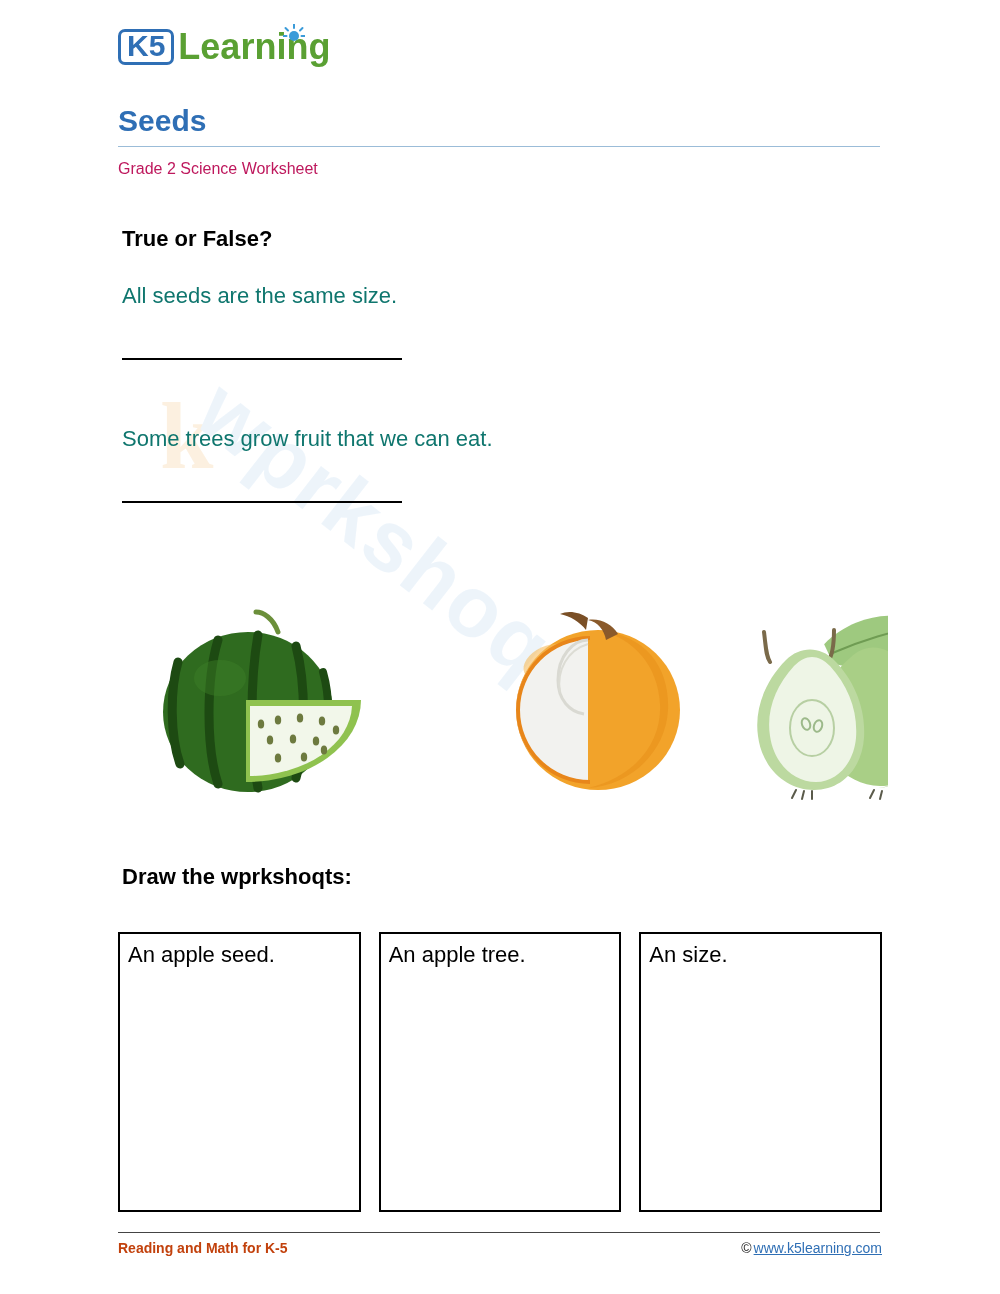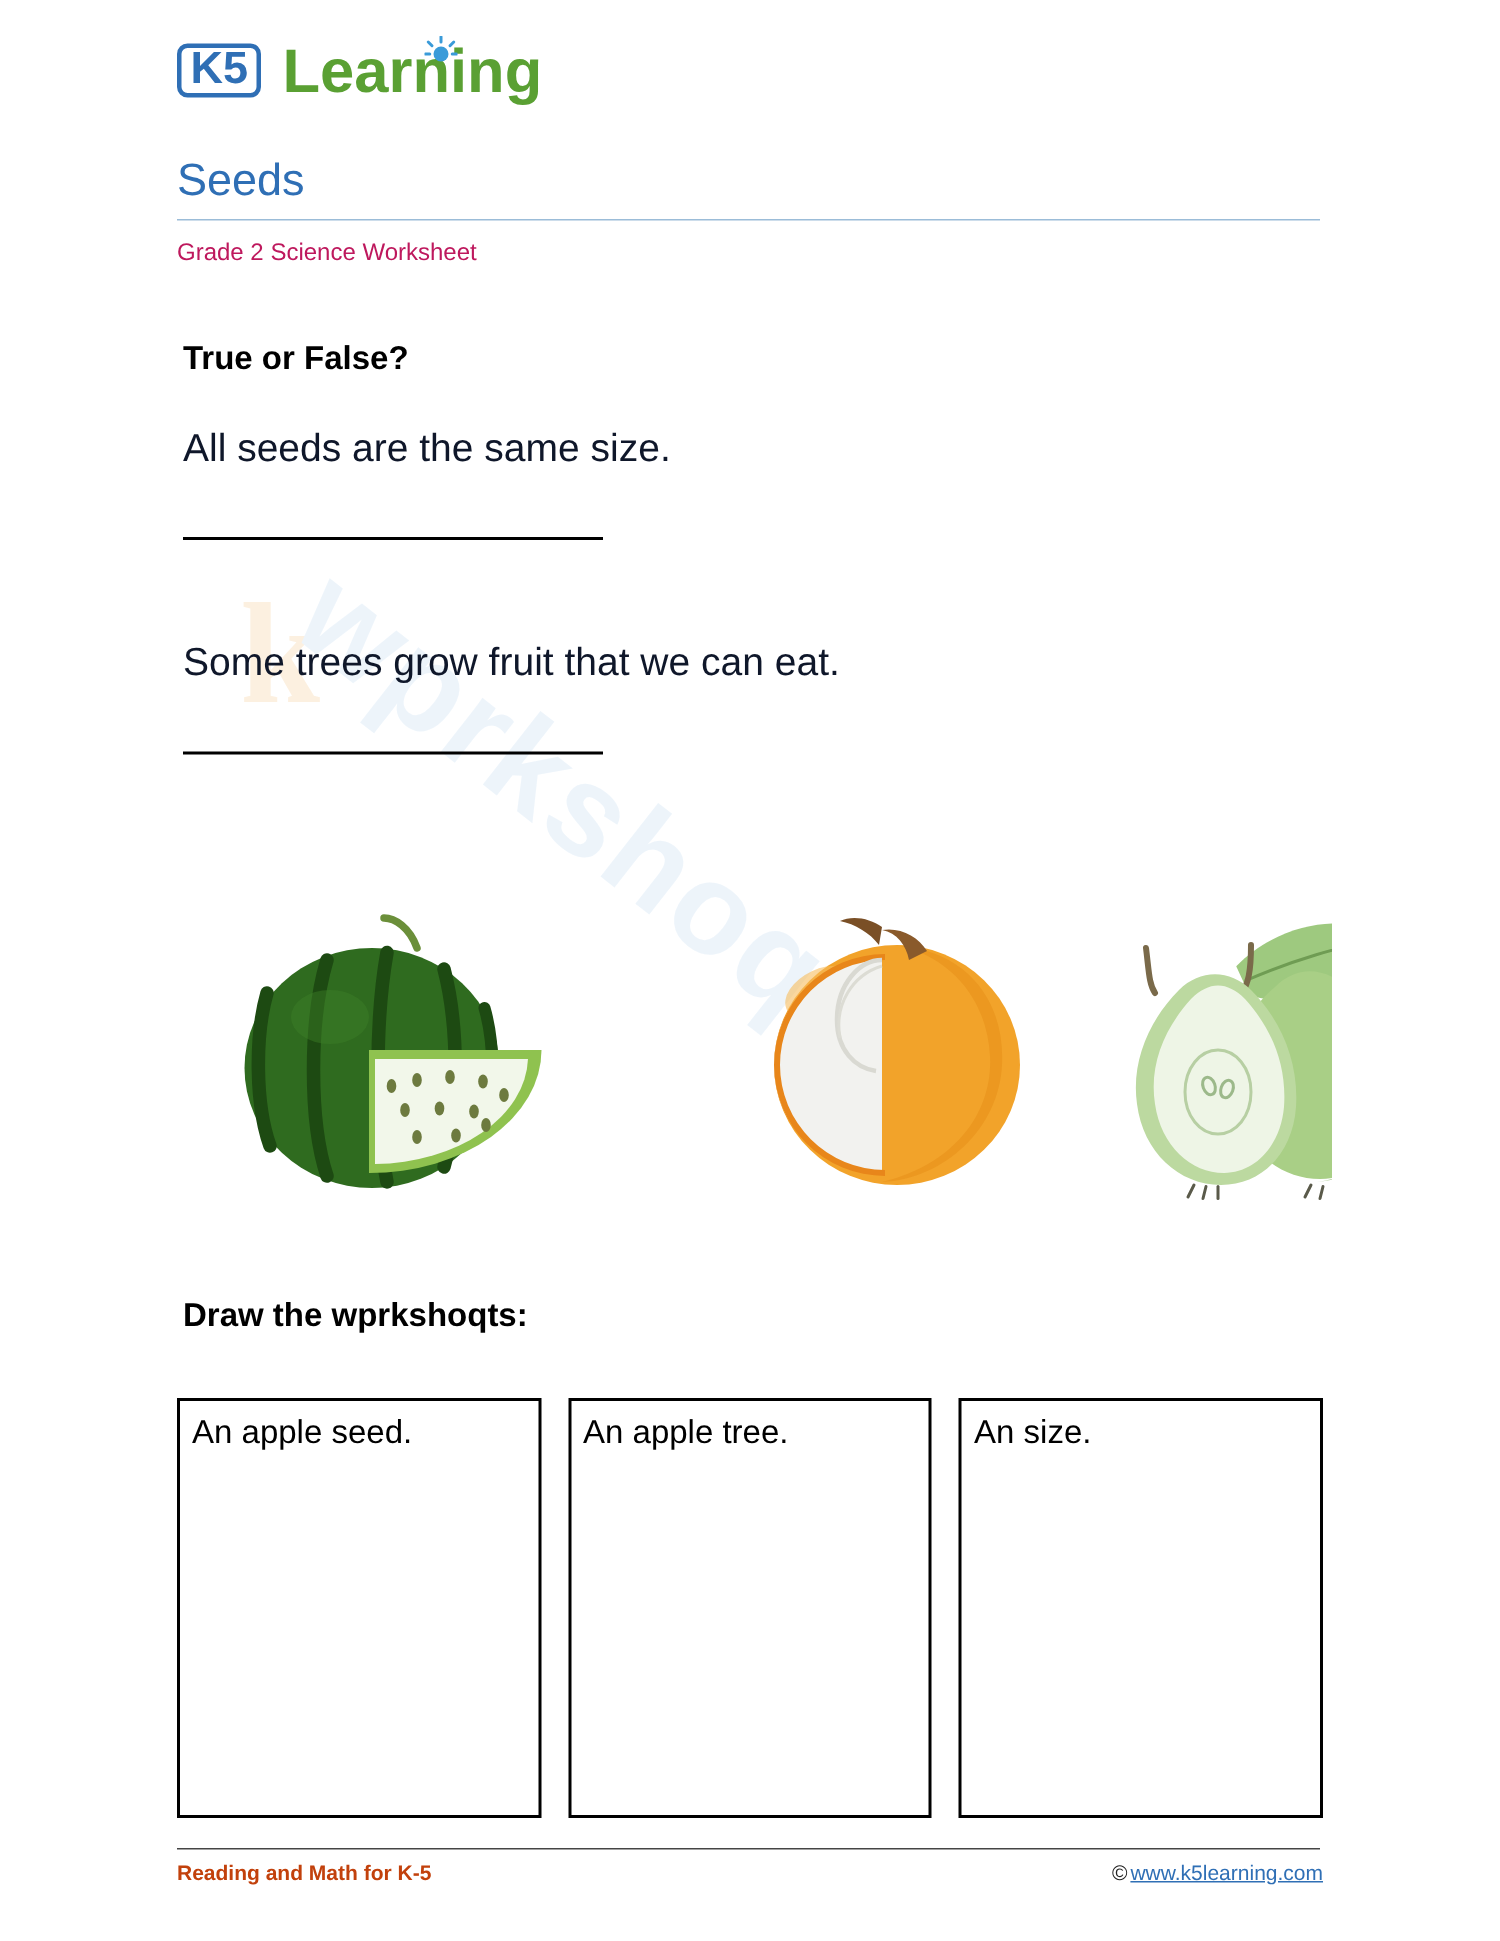--- a/index.html
+++ b/index.html
@@ -73,41 +73,41 @@
     border-radius: 7px;
     color: #2f6fb5;
     font-weight: bold;
     font-size: 30px;
     padding: 0px 6px 2px 6px;
     height: 36px;
     box-sizing: border-box;
     line-height: 1;
   }
   .logo-learning {
-    font-size: 41px;
+    font-size: 36px;
     font-weight: bold;
     color: #5aa033;
-    margin-left: 14px;
+    margin-left: 4px;
     line-height: 1;
   }
   .logo-sun {
     position: absolute;
     left: 165px;
     top: 2px;
     width: 22px;
     height: 22px;
   }
 
   
   .title {
     position: absolute;
     left: 118px;
     top: 104px;
     font-size: 30px;
-    font-weight: normal;
+    font-weight: bold;
     color: #2f6fb5;
     z-index: 2;
   }
   .hr-top {
     position: absolute;
     left: 118px;
     top: 146px;
     width: 762px;
     height: 1px;
     background: #9bbcd8;
@@ -125,22 +125,22 @@
   
   .q-head {
     position: absolute;
     font-size: 22px;
     font-weight: bold;
     color: #000;
     z-index: 2;
   }
   .q-text {
     position: absolute;
-    font-size: 26px;
-    color: #0f172a;
+    font-size: 22px;
+    color: #0f766e;
     z-index: 2;
   }
   .answer-line {
     position: absolute;
     width: 280px;
     height: 2px;
     background: #000;
     z-index: 2;
   }
 

